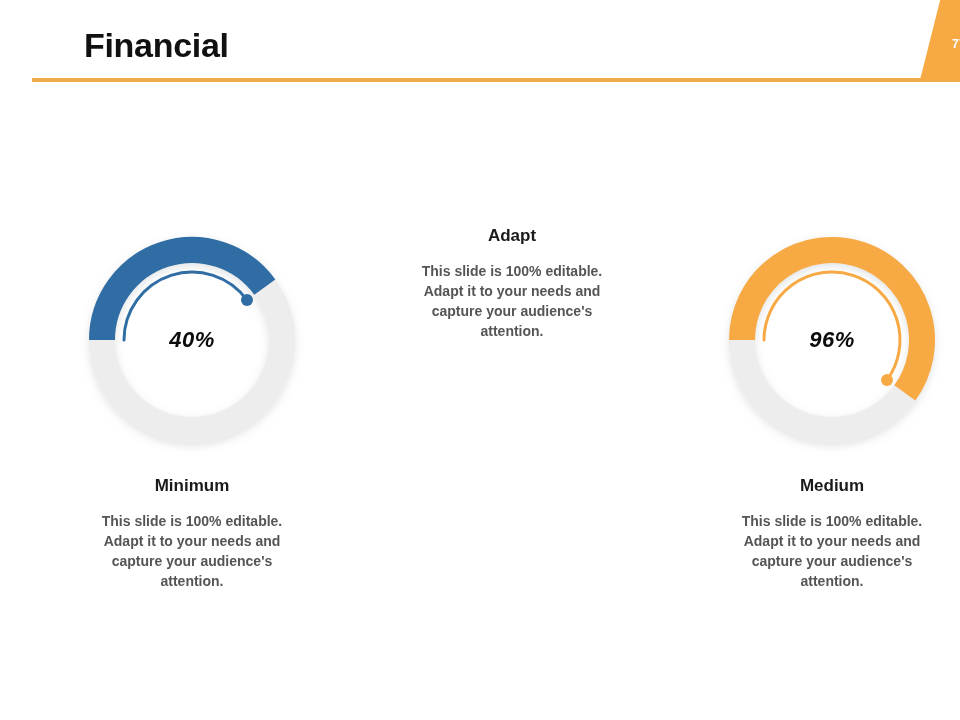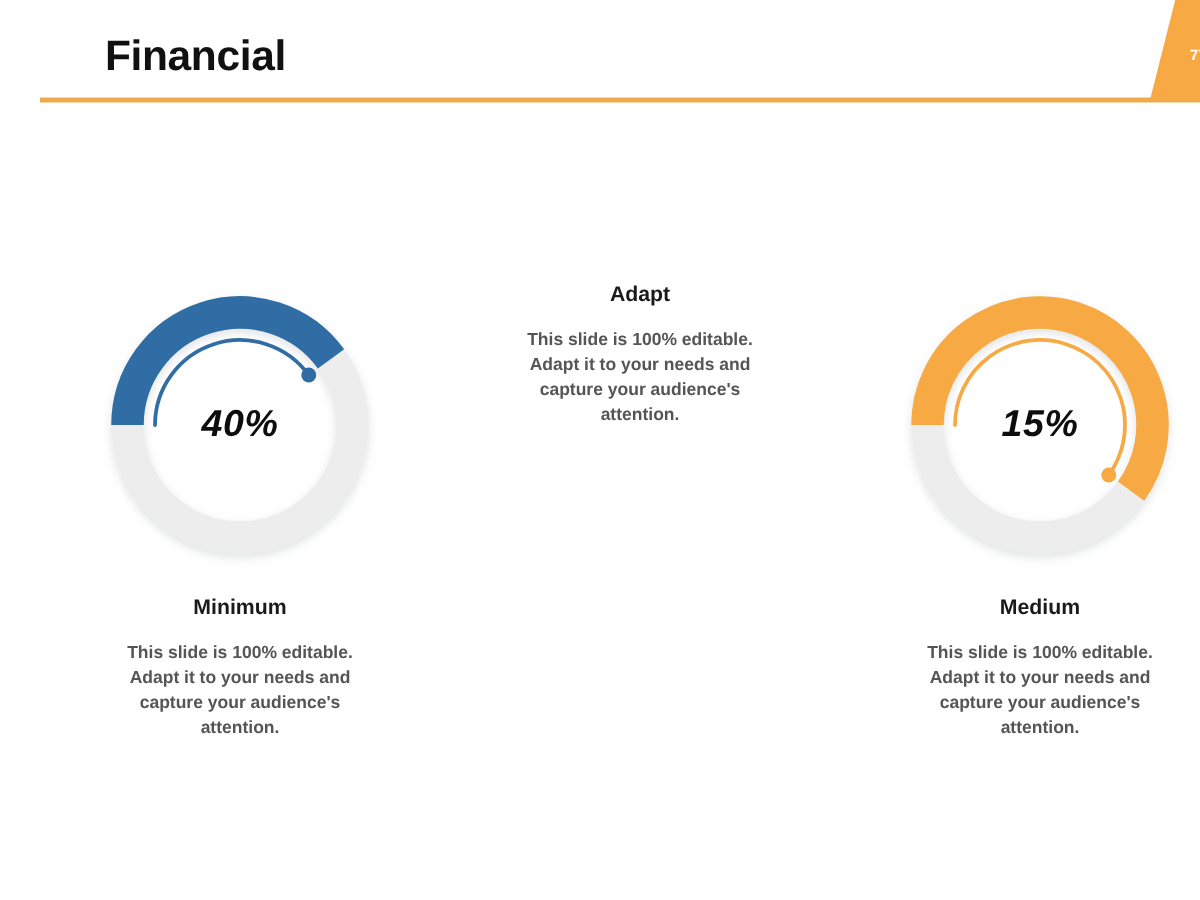--- a/index.html
+++ b/index.html
@@ -101,21 +101,21 @@
   }
   .gauge-value {
     position: absolute;
     left: 0;
     top: 0;
     width: 250px;
     height: 250px;
     display: flex;
     align-items: center;
     justify-content: center;
-    font-size: 30px;
+    font-size: 22px;
     font-weight: bold;
     font-style: italic;
     color: #0d0d0d;
     letter-spacing: 0.5px;
     pointer-events: none;
   }
   .gauge-label {
     margin-top: 10px;
     font-size: 17px;
     font-weight: bold;
@@ -177,20 +177,20 @@
             <defs>
               <filter id="gshadow2" x="-35%" y="-35%" width="170%" height="170%">
                 <feDropShadow dx="0" dy="3" stdDeviation="4" flood-color="#9aa0a6" flood-opacity="0.30"></feDropShadow>
               </filter>
             </defs>
             <circle cx="125" cy="125" r="90" fill="none" stroke="#ededed" stroke-width="26" filter="url(#gshadow2)"></circle>
             <path d="M 35 125.00000000000001 A 90 90 0 1 1 197.81152949374524 177.9006727063226" fill="none" stroke="#f7a944" stroke-width="26" stroke-linecap="butt"></path>
             <path d="M 57 125.00000000000001 A 68 68 0 1 1 180.0131556174964 164.9693971558882" fill="none" stroke="#f7a944" stroke-width="3" stroke-linecap="round"></path>
             <circle cx="180.01" cy="164.97" r="6" fill="#f7a944"></circle>
           </svg>
-          <div class="gauge-value">15%</div>
+          <div class="gauge-value">96%</div>
         </div>
         <div class="gauge-label">Medium</div>
         <div class="gauge-desc">This slide is 100% editable. Adapt it to your needs and capture your audience's attention.</div>
       </div>
     </div>
 
 </div>
 
 </body></html>

